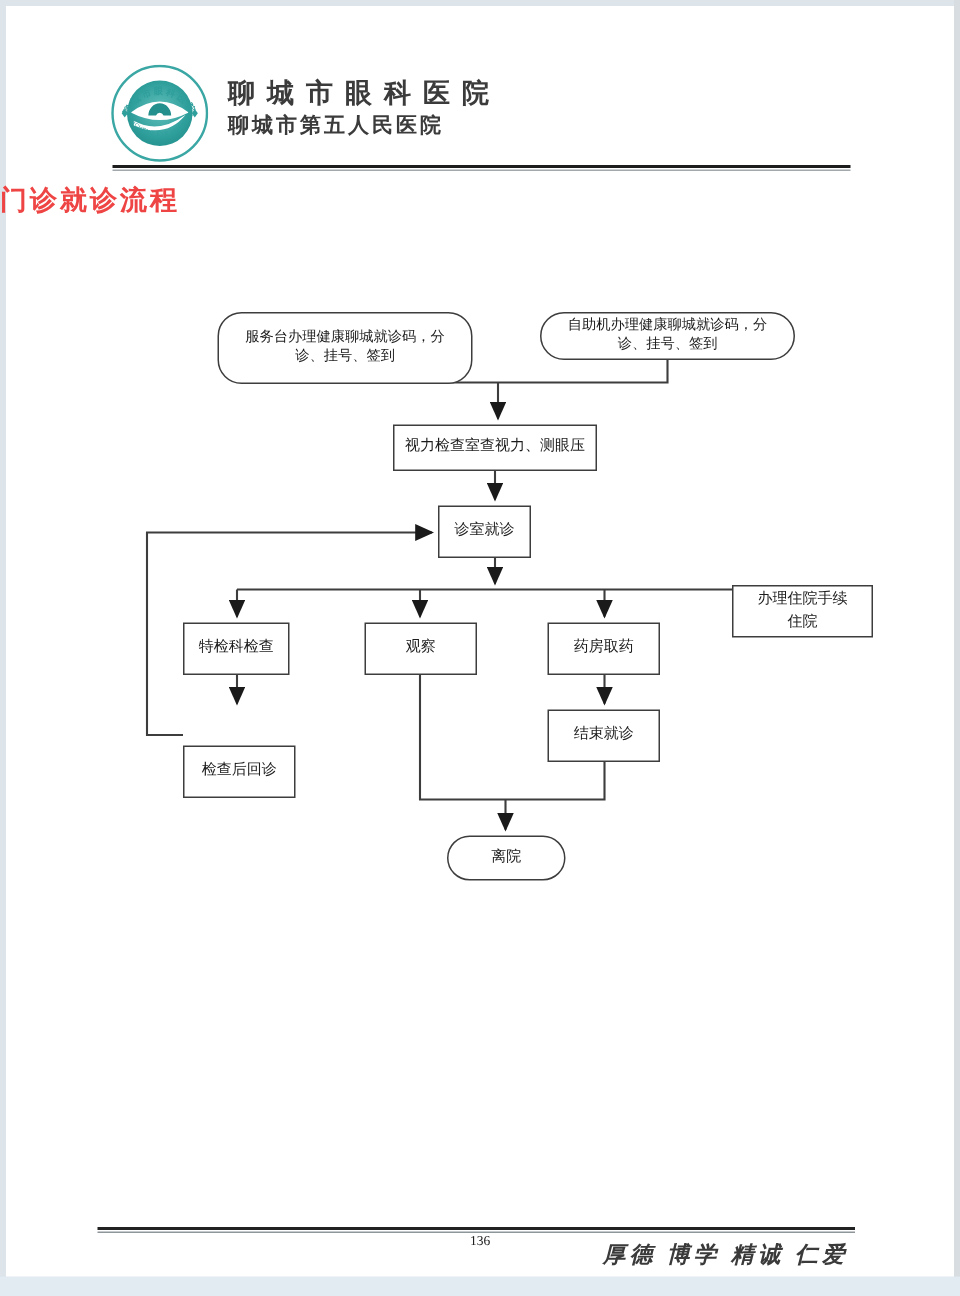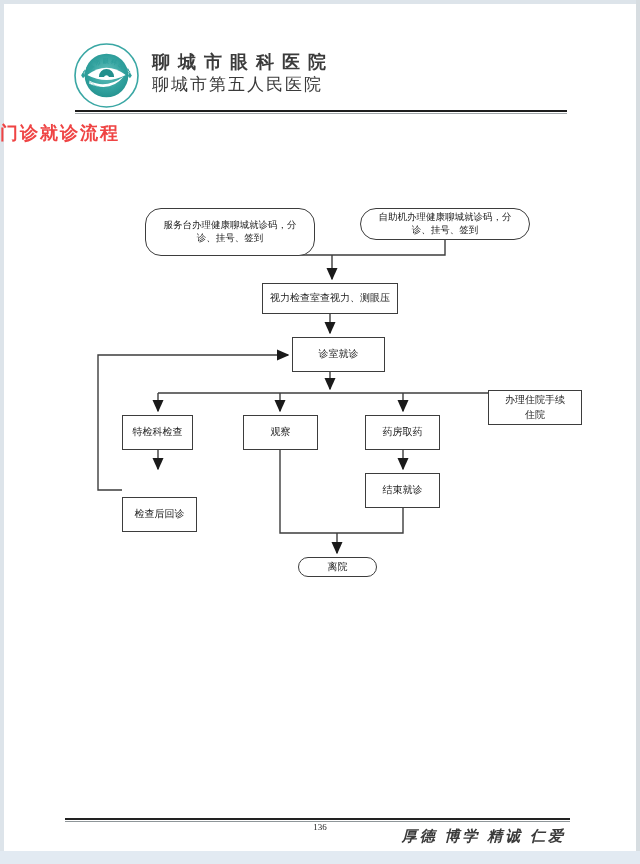--- a/index.html
+++ b/index.html
@@ -9,46 +9,46 @@
   .edge{position:absolute;background:#dde4ea;}
   .edge.top{left:0;top:0;width:640px;height:4px;}
   .edge.left{left:0;top:0;width:4px;height:864px;}
   .edge.right{right:0;top:0;width:4px;height:864px;background:#d7dde1;}
   .edge.bottom{left:0;bottom:0;width:640px;height:13px;background:#e2eaf2;}
 
   
   .logo{position:absolute;left:74px;top:43px;width:65px;height:65px;}
   .hosp-names{position:absolute;left:152px;top:52px;color:#3b3b3b;}
   .hosp-line1{font-size:18px;font-weight:bold;letter-spacing:8px;line-height:1.2;}
-  .hosp-line2{font-size:17px;font-weight:normal;letter-spacing:2px;line-height:1.3;}
+  .hosp-line2{font-size:14px;font-weight:bold;letter-spacing:2px;line-height:1.3;}
   .header-rule{position:absolute;left:75px;top:110px;width:492px;height:1px;
        border-top:2.5px solid #1d1d1d;border-bottom:1.5px solid #a2a8ab;}
 
   .doc-title{position:absolute;left:0;top:121px;width:640px;text-align:left;
        font-family:"Liberation Serif",serif;font-weight:bold;font-size:18px;
        letter-spacing:2px;color:#ef4444;}
 
   
   .connectors{position:absolute;left:0;top:0;width:640px;height:864px;}
   .node{position:absolute;box-sizing:border-box;background:#fff;border:1.5px solid #3d3d3d;
        display:flex;align-items:center;justify-content:center;text-align:center;
        font-family:"Liberation Serif",serif;color:#1c1c1c;font-size:10px;line-height:1.45;
        white-space:pre-line;padding:1px 4px;}
   .stadium{border-radius:16px;}
   .n-a{left:145px;top:208px;width:170px;height:48px;font-size:9.5px;line-height:1.4;}
   .n-b{left:360px;top:208px;width:170px;height:32px;font-size:9.5px;line-height:1.4;}
   .n-c{left:262px;top:283px;width:136px;height:31px;}
-  .n-d{left:292px;top:337px;width:93px;height:35px;}
+  .n-d{left:292px;top:337px;width:62px;height:35px;}
   .n-e{left:122px;top:415px;width:71px;height:35px;}
   .n-f{left:243px;top:415px;width:75px;height:35px;}
   .n-g{left:365px;top:415px;width:75px;height:35px;}
   .n-h{left:488px;top:390px;width:94px;height:35px;}
   .n-i{left:122px;top:473px;width:75px;height:35px;margin-top:24px;}
   .n-j{left:365px;top:473px;width:75px;height:35px;}
-  .n-k{left:298px;top:557px;width:79px;height:20px;border-radius:15px;}
+  .n-k{left:298px;top:557px;width:79px;height:30px;border-radius:15px;}
 
   
   .footer-rule{position:absolute;left:65px;top:818px;width:505px;height:1px;
        border-top:2px solid #222;border-bottom:1px solid #8f9699;}
   .page-number{position:absolute;left:0;top:822px;width:640px;text-align:center;
        font-family:"Liberation Serif",serif;font-size:9px;color:#222;}
   .motto{position:absolute;right:74px;top:827px;font-family:"Liberation Serif",serif;
        font-style:italic;font-weight:bold;font-size:15px;letter-spacing:3px;color:#3a3a3a;}
 </style>
 </head>

